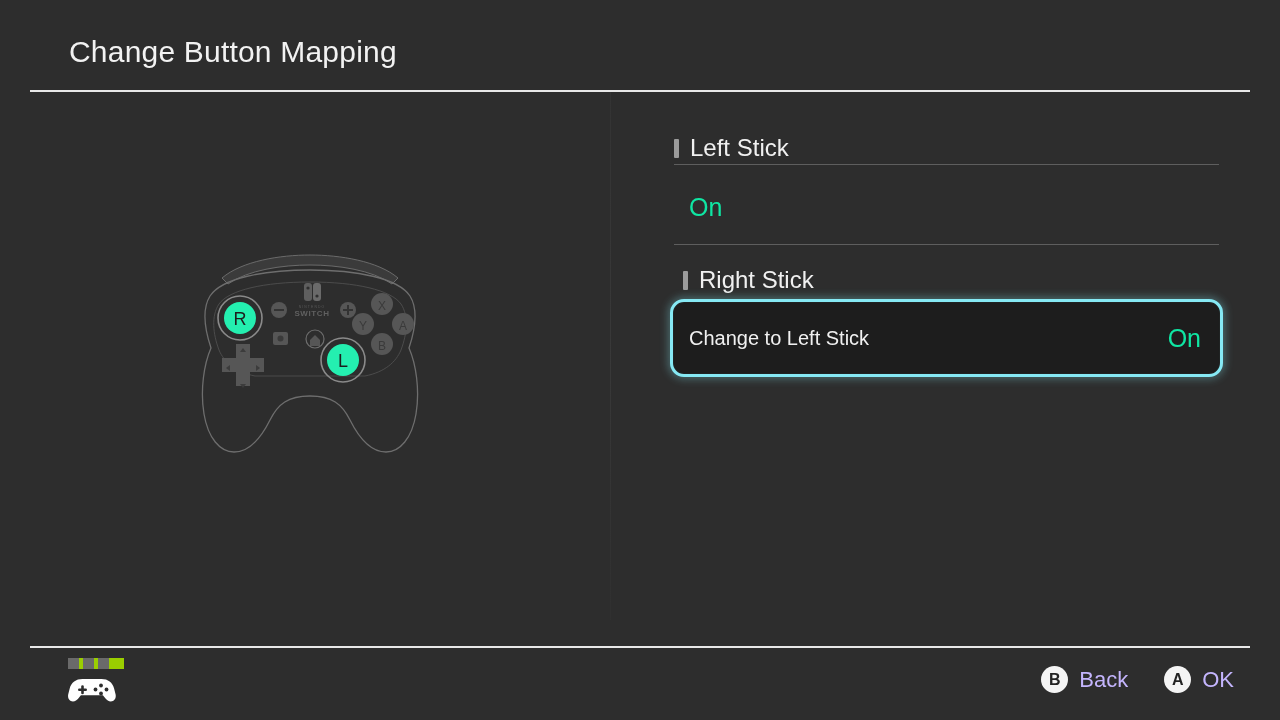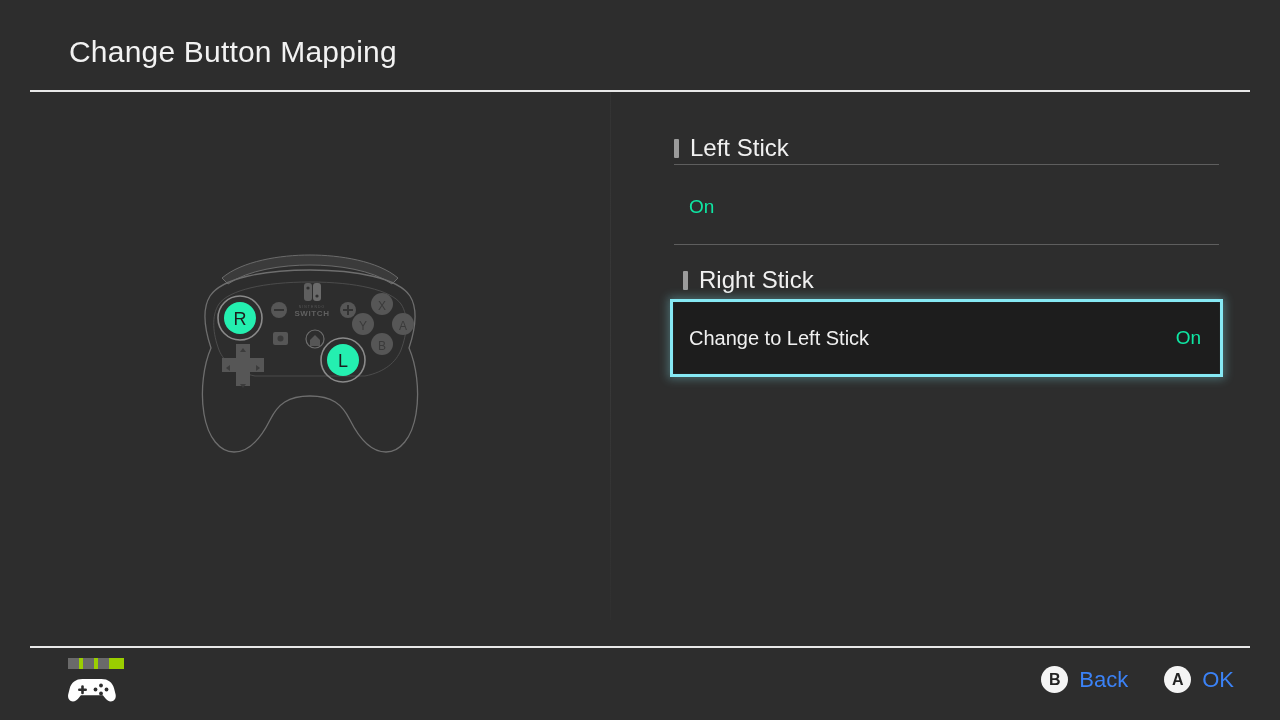--- a/index.html
+++ b/index.html
@@ -50,26 +50,26 @@
   .group-label { font-size:24px; color:#f0f0f0; line-height:24px; }
 
   .row-rule { position:absolute; left:64px; width:545px; height:1px; background:#6f6f6f; opacity:.75; }
 
   .setting-row {
     position:absolute; left:60px; width:553px; height:62px;
     display:flex; align-items:center; justify-content:space-between;
     padding:0 22px 0 19px;
   }
   .setting-row .row-label { font-size:20px; color:#f0f0f0; }
-  .setting-row .row-value { font-size:19px; color:#0fe6a3; }
+  .setting-row .row-value { font-size:25px; color:#0fe6a3; }
 
   .setting-row.selected {
     background:#1d1d1d;
     border:3px solid #86e9f4;
-    border-radius:0;
+    border-radius:14px;
     box-shadow:0 0 9px 2px rgba(134,233,244,.33), inset 0 0 2px rgba(134,233,244,.12);
     height:78px;
     padding:0 19px 0 16px;
     gap:44px;
   }
 
   
   .footer { position:absolute; left:0; top:646px; width:1280px; height:74px; }
   .footer-rule {
     position:absolute; left:30px; top:0; width:1220px; height:2px; background:#e8e8e8;
@@ -81,21 +81,21 @@
 
   .hints { position:absolute; right:46px; top:20px; display:flex; align-items:center; gap:36px; }
   .hint { display:flex; align-items:center; gap:11px; }
   .hint-key {
     width:27px; height:27px; border-radius:50%;
     background:#f4f4f4; color:#232323;
     font-size:16px; font-weight:700;
     display:flex; align-items:center; justify-content:center;
     line-height:1;
   }
-  .hint-label { font-size:22px; color:#3b82f6; }
+  .hint-label { font-size:22px; color:#c4b5fd; }
 </style>
 </head>
 <body>
 
 <div class="screen">
 
   <div class="header">
     <div class="page-title">Change Button Mapping</div>
     <div class="header-rule"></div>
   </div>

